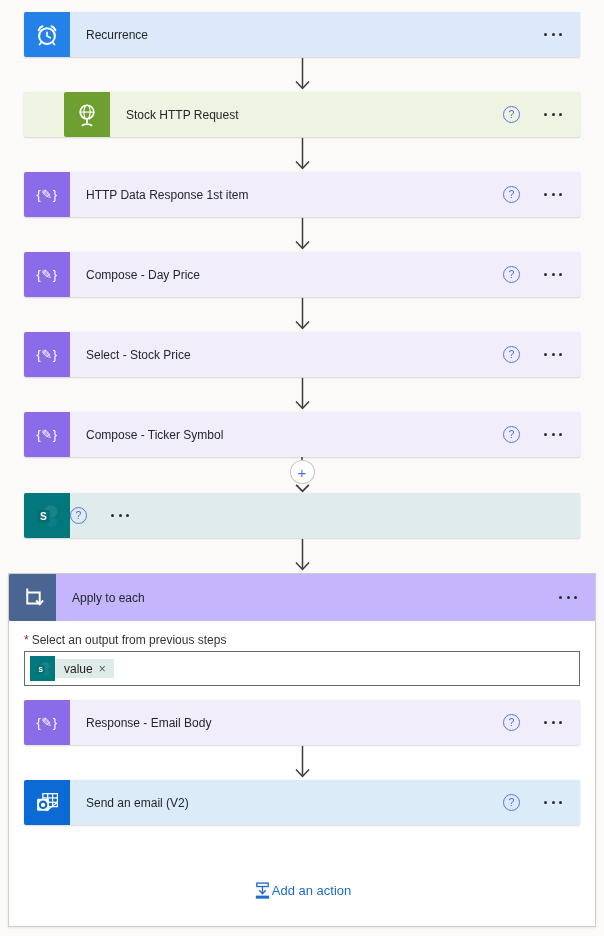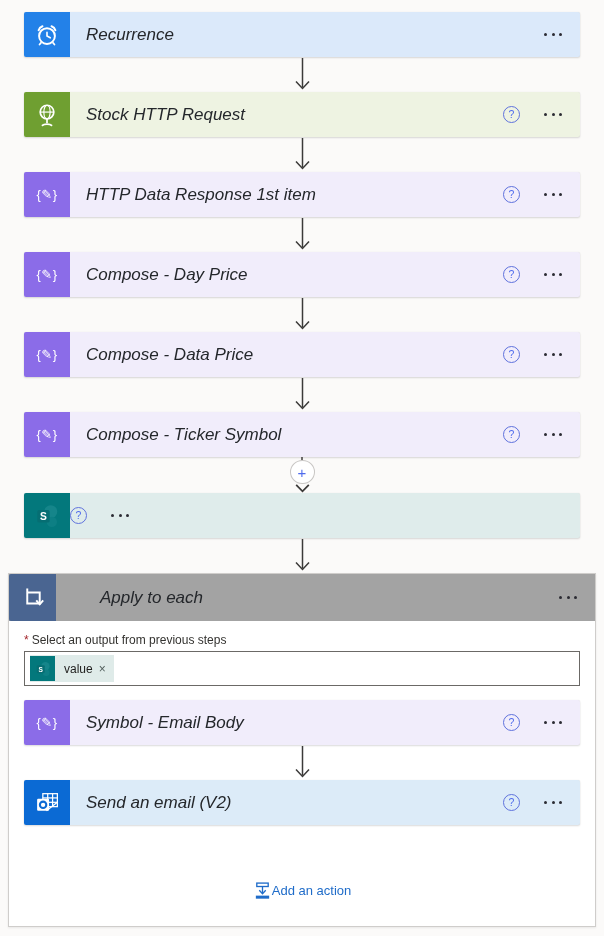--- a/index.html
+++ b/index.html
@@ -14,26 +14,26 @@
     display:flex; align-items:center;
     border-radius:2px;
     box-shadow:0 1px 2px rgba(0,0,0,0.14), 0 0 1px rgba(0,0,0,0.10);
     cursor:pointer;
   }
   .tile {
     width:46px; height:45px; flex:none;
     display:flex; align-items:center; justify-content:center;
     border-radius:2px 0 0 2px;
   }
-  .node-label { margin-left:16px; font-size:17px; color:#24272b; flex:1; white-space:nowrap;font-style:italic; }
+  .node-label { margin-left:16px; font-size:12px; color:#24272b; flex:1; white-space:nowrap; }
   .node-right { display:flex; align-items:center; gap:22px; padding-right:16px; }
 
   
   .card-recurrence { background:#dbe9fa; }  .tile-recurrence { background:#2381e8; }
-  .card-http       { background:#eef3e2; }  .tile-http       { background:#6f9f31; }
+  .card-http       { background:#eef3e2;padding-left:40px; }  .tile-http       { background:#6f9f31; }
   .card-compose    { background:#f1edfb; }  .tile-compose    { background:#8b6ce8; }
   .card-sp         { background:#dfeceb; }  .tile-sp         { background:#03787c; }
   .card-outlook    { background:#dcebf8; }  .tile-outlook    { background:#0b6ad4; }
 
   .compose-glyph { color:#fff; font-size:13px; letter-spacing:0.5px; }
 
   
   .help-btn {
     width:17px; height:17px; border:1.4px solid #5f72dd; border-radius:50%;
     color:#4f6bed; font-size:10.5px; line-height:1;
@@ -53,31 +53,31 @@
     display:flex; align-items:center; justify-content:center; cursor:pointer;
   }
 
   
   .scope {
     width:588px; margin:0 8px; background:#fff;
     border:1px solid #cfcdcb;
     box-shadow:0 1px 2px rgba(0,0,0,0.08);
   }
   .scope-header {
-    height:47px; background:#a3a3a3; display:flex; align-items:center; cursor:pointer;gap:28px;
+    height:47px; background:#c4b5fd; display:flex; align-items:center; cursor:pointer;
   }
   .scope-header .tile { width:47px; height:47px; background:#4a6591; }
   .scope-body { padding:0 15px 26px; }
   .field-label { margin-top:12px; font-size:12px; color:#33322f; }
   .req { color:#a4262c; margin-right:3px; font-size:12px; }
   .token-input {
     margin-top:4px; height:35px; border:1px solid #6b6966; background:#fff;
     display:flex; align-items:center; padding:4px 5px; cursor:text;
   }
-  .chip { display:flex; align-items:center; background:#dfebe9; height:27px; cursor:default; }
+  .chip { display:flex; align-items:center; background:#dfebe9; height:19px; cursor:default; }
   .chip .chip-tile { width:25px; height:25px; background:#03787c; display:flex; align-items:center; justify-content:center; flex:none; }
   .chip .chip-label { font-size:12px; color:#1f1e1d; padding:0 4px 0 9px; }
   .chip .chip-x { font-size:12px; color:#515e5c; padding:0 8px 0 2px; cursor:pointer; }
 
   .scope-inner-node { margin-top:14px; }
   .add-action {
     margin:56px auto 0; display:flex; align-items:center; justify-content:center; 
     color:#1f6cc9; font-size:13px; cursor:pointer; width:max-content;
   }
 </style>
@@ -190,21 +190,21 @@
       <svg width="17" height="33" viewBox="0 0 17 33">
           <line x1="8.5" y1="0" x2="8.5" y2="29.5" stroke="#3b3a39" stroke-width="1.5"></line>
           <polyline points="2,23.5 8.5,30.5 15,23.5" fill="none" stroke="#3b3a39" stroke-width="1.5"></polyline>
         </svg>
     </div>
 
     <div class="node card-compose">
       <div class="tile tile-compose">
         <span class="compose-glyph">{✎}</span>
       </div>
-      <span class="node-label">Compose - Data Price</span>
+      <span class="node-label">Select - Stock Price</span>
       <div class="node-right">
         <div class="help-btn">
             <span>?</span>
           </div>
         <div class="menu-btn">
             <span class="dot"></span>
             <span class="dot"></span>
             <span class="dot"></span>
           </div>
       </div>
@@ -310,21 +310,21 @@
             </div>
             <span class="chip-label">value</span>
             <span class="chip-x">×</span>
           </div>
         </div>
 
         <div class="node card-compose scope-inner-node">
           <div class="tile tile-compose">
             <span class="compose-glyph">{✎}</span>
           </div>
-          <span class="node-label">Symbol - Email Body</span>
+          <span class="node-label">Response - Email Body</span>
           <div class="node-right">
             <div class="help-btn">
                 <span>?</span>
               </div>
             <div class="menu-btn">
                 <span class="dot"></span>
                 <span class="dot"></span>
                 <span class="dot"></span>
               </div>
           </div>

